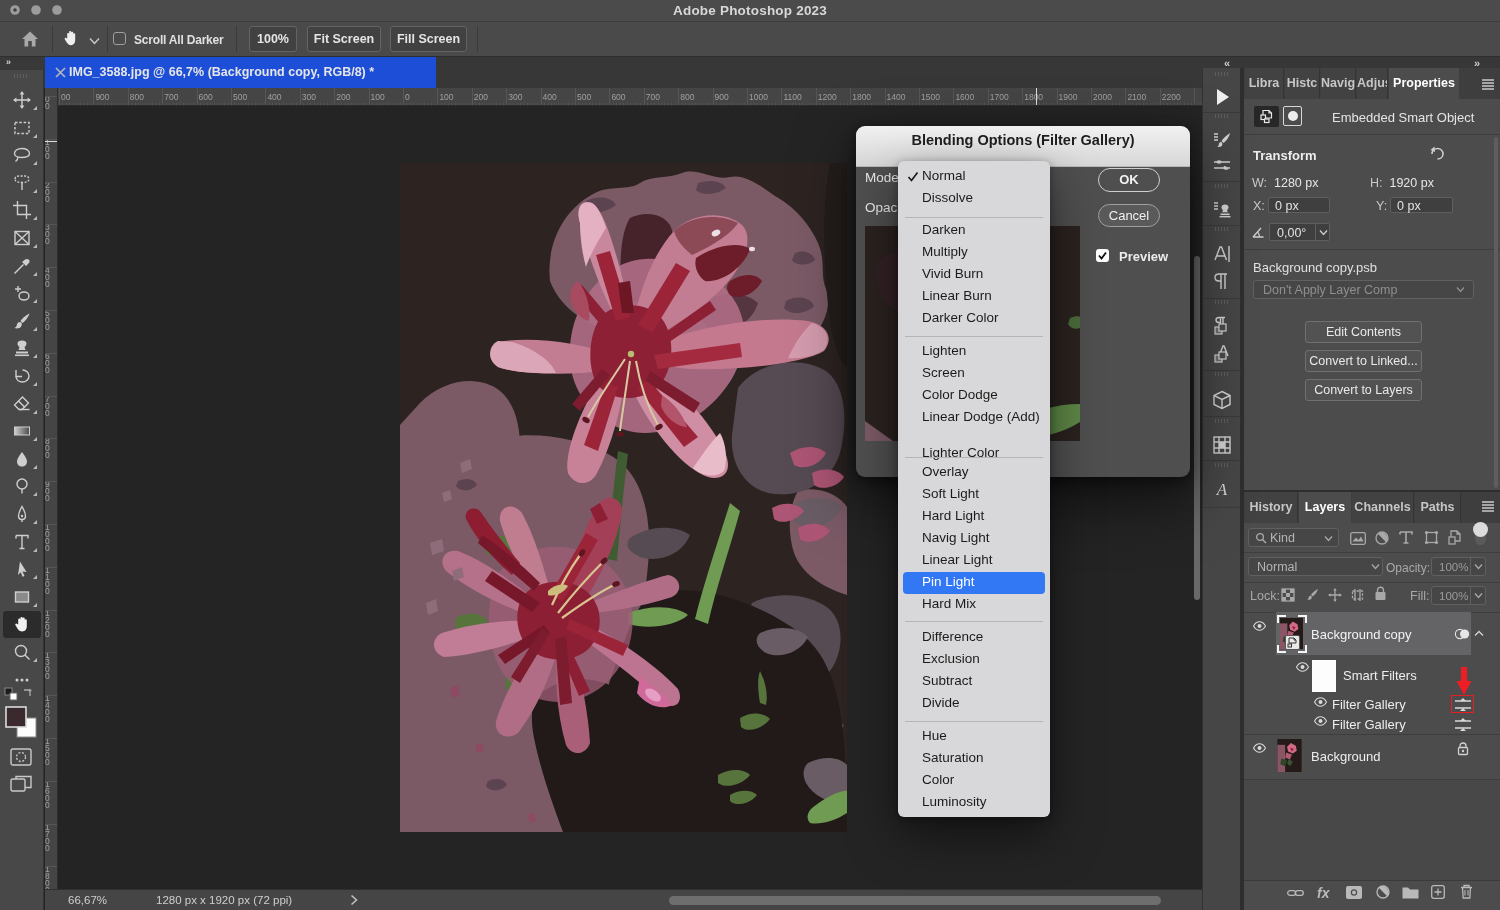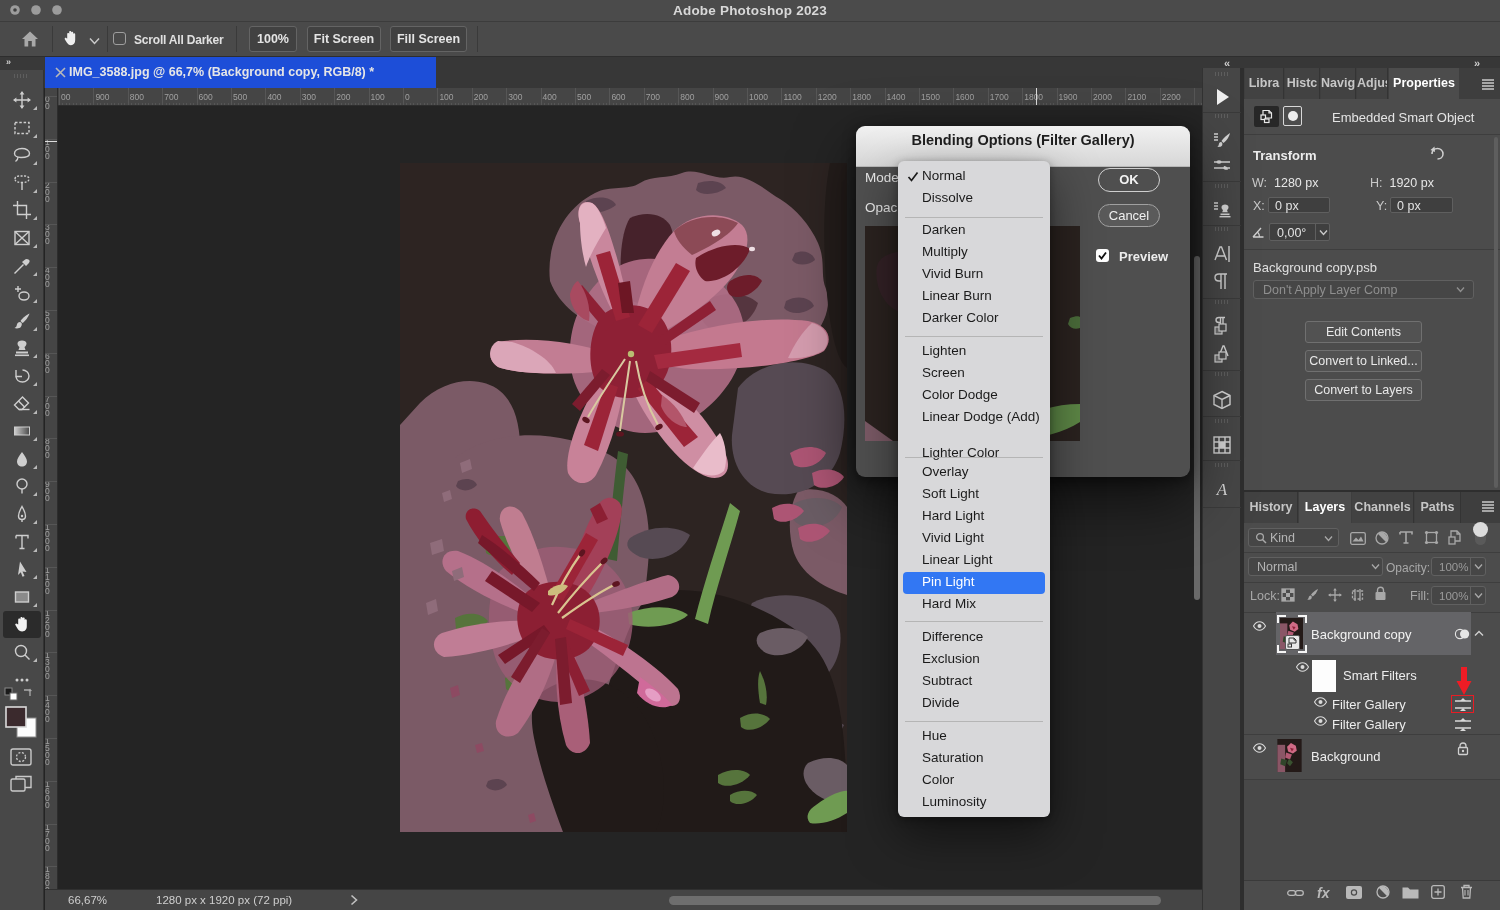--- a/index.html
+++ b/index.html
@@ -1145,21 +1145,21 @@
     <div class="abs mi" style="top:127px;">Linear Burn</div>
     <div class="abs mi" style="top:149px;">Darker Color</div>
     <div class="abs mi" style="top:182px;">Lighten</div>
     <div class="abs mi" style="top:204px;">Screen</div>
     <div class="abs mi" style="top:226px;">Color Dodge</div>
     <div class="abs mi" style="top:248px;">Linear Dodge (Add)</div>
     <div class="abs mi" style="top:284px;">Lighter Color</div>
     <div class="abs mi" style="top:303px;">Overlay</div>
     <div class="abs mi" style="top:325px;">Soft Light</div>
     <div class="abs mi" style="top:347px;">Hard Light</div>
-    <div class="abs mi" style="top:369px;">Vivid Light</div>
+    <div class="abs mi" style="top:369px;">Navig Light</div>
     <div class="abs mi" style="top:391px;">Linear Light</div>
     <div class="abs" style="left:5px;top:410.8px;width:142px;height:22px;background:#3277f3;border-radius:4px;"></div>
     <div class="abs mi" style="top:413px;color:#fff;">Pin Light</div>
     <div class="abs mi" style="top:434.5px;">Hard Mix</div>
     <div class="abs mi" style="top:468px;">Difference</div>
     <div class="abs mi" style="top:490px;">Exclusion</div>
     <div class="abs mi" style="top:512px;">Subtract</div>
     <div class="abs mi" style="top:534px;">Divide</div>
     <div class="abs mi" style="top:567px;">Hue</div>
     <div class="abs mi" style="top:589px;">Saturation</div>

